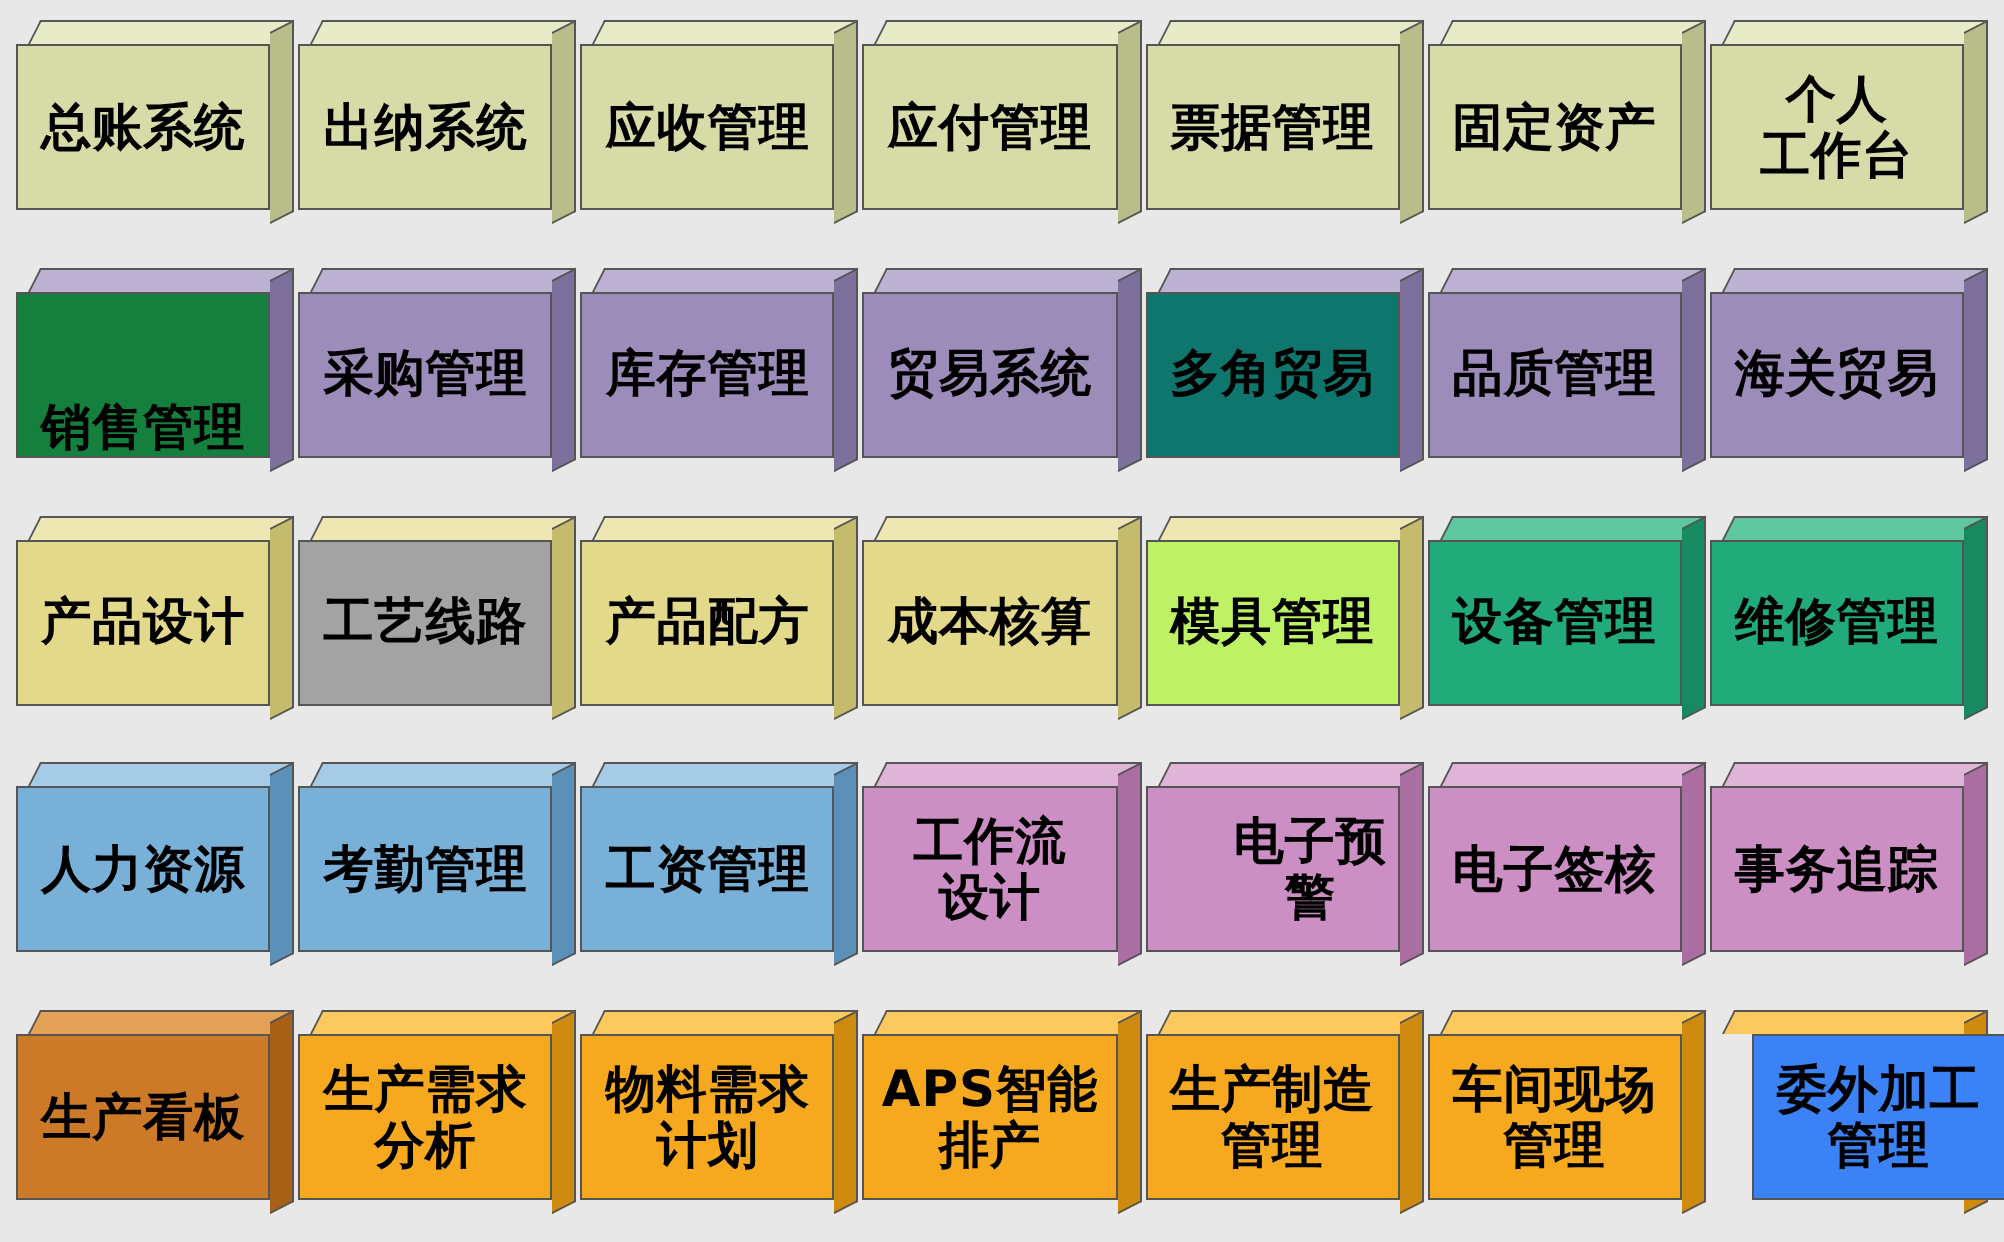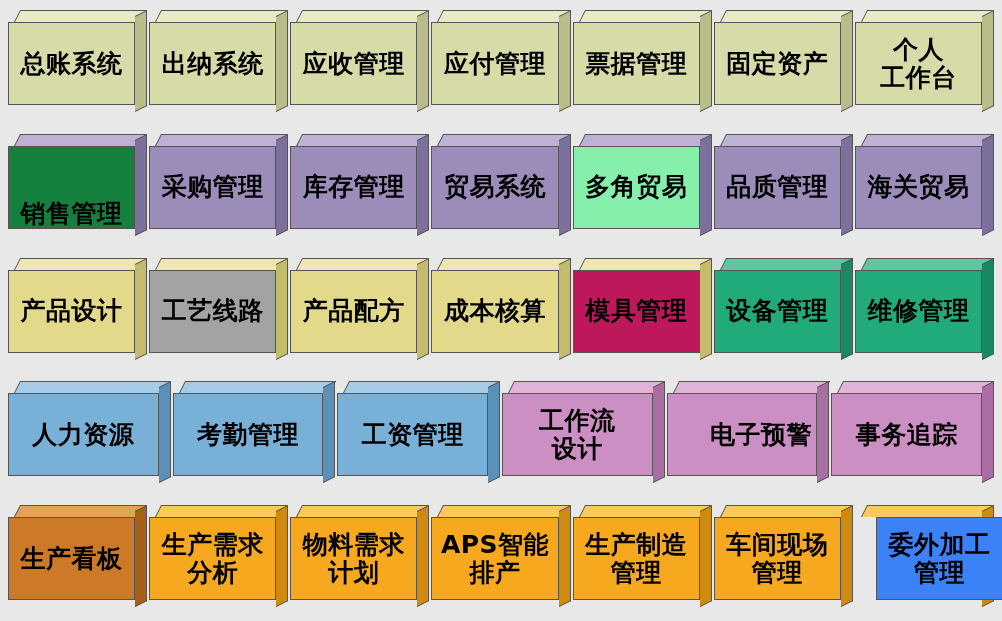--- a/index.html
+++ b/index.html
@@ -156,21 +156,21 @@
       <div class="cellwrap">
         <div class="top-face" style="background: rgb(189, 178, 212);"></div>
         <div class="side-face" style="background: rgb(126, 112, 156);"></div>
         <div class="cell" style="background: rgb(155, 140, 186);">
           <span class="label">贸易系统</span>
         </div>
       </div>
       <div class="cellwrap">
         <div class="top-face" style="background: rgb(189, 178, 212);"></div>
         <div class="side-face" style="background: rgb(126, 112, 156);"></div>
-        <div class="cell" style="background: #86efac;">
+        <div class="cell" style="background: #0f766e;">
           <span class="label">多角贸易</span>
         </div>
       </div>
       <div class="cellwrap">
         <div class="top-face" style="background: rgb(189, 178, 212);"></div>
         <div class="side-face" style="background: rgb(126, 112, 156);"></div>
         <div class="cell" style="background: rgb(155, 140, 186);">
           <span class="label">品质管理</span>
         </div>
       </div>
@@ -207,21 +207,21 @@
       <div class="cellwrap">
         <div class="top-face" style="background: rgb(238, 231, 180);"></div>
         <div class="side-face" style="background: rgb(196, 187, 109);"></div>
         <div class="cell" style="background: rgb(227, 217, 138);">
           <span class="label">成本核算</span>
         </div>
       </div>
       <div class="cellwrap">
         <div class="top-face" style="background: rgb(238, 231, 180);"></div>
         <div class="side-face" style="background: rgb(196, 187, 109);"></div>
-        <div class="cell" style="background: #be185d;">
+        <div class="cell" style="background: #bef264;">
           <span class="label">模具管理</span>
         </div>
       </div>
       <div class="cellwrap">
         <div class="top-face" style="background: rgb(94, 199, 160);"></div>
         <div class="side-face" style="background: rgb(23, 138, 97);"></div>
         <div class="cell" style="background: rgb(33, 171, 122);">
           <span class="label">设备管理</span>
         </div>
       </div>
@@ -267,20 +267,27 @@
         <div class="top-face" style="background: rgb(224, 180, 217);"></div>
         <div class="side-face" style="background: rgb(170, 110, 163);"></div>
         <div class="cell" style="background: rgb(204, 143, 196); padding-left: 40px;">
           <span class="label">电子预警</span>
         </div>
       </div>
       <div class="cellwrap">
         <div class="top-face" style="background: rgb(224, 180, 217);"></div>
         <div class="side-face" style="background: rgb(170, 110, 163);"></div>
         <div class="cell" style="background: rgb(204, 143, 196);">
+          <span class="label">电子签核</span>
+        </div>
+      </div>
+      <div class="cellwrap">
+        <div class="top-face" style="background: rgb(224, 180, 217);"></div>
+        <div class="side-face" style="background: rgb(170, 110, 163);"></div>
+        <div class="cell" style="background: rgb(204, 143, 196);">
           <span class="label">事务追踪</span>
         </div>
       </div>
     </div>
     <div class="row">
       <div class="cellwrap">
         <div class="top-face" style="background: rgb(227, 162, 88);"></div>
         <div class="side-face" style="background: rgb(168, 95, 22);"></div>
         <div class="cell" style="background: rgb(204, 122, 40);">
           <span class="label">生产看板</span>

